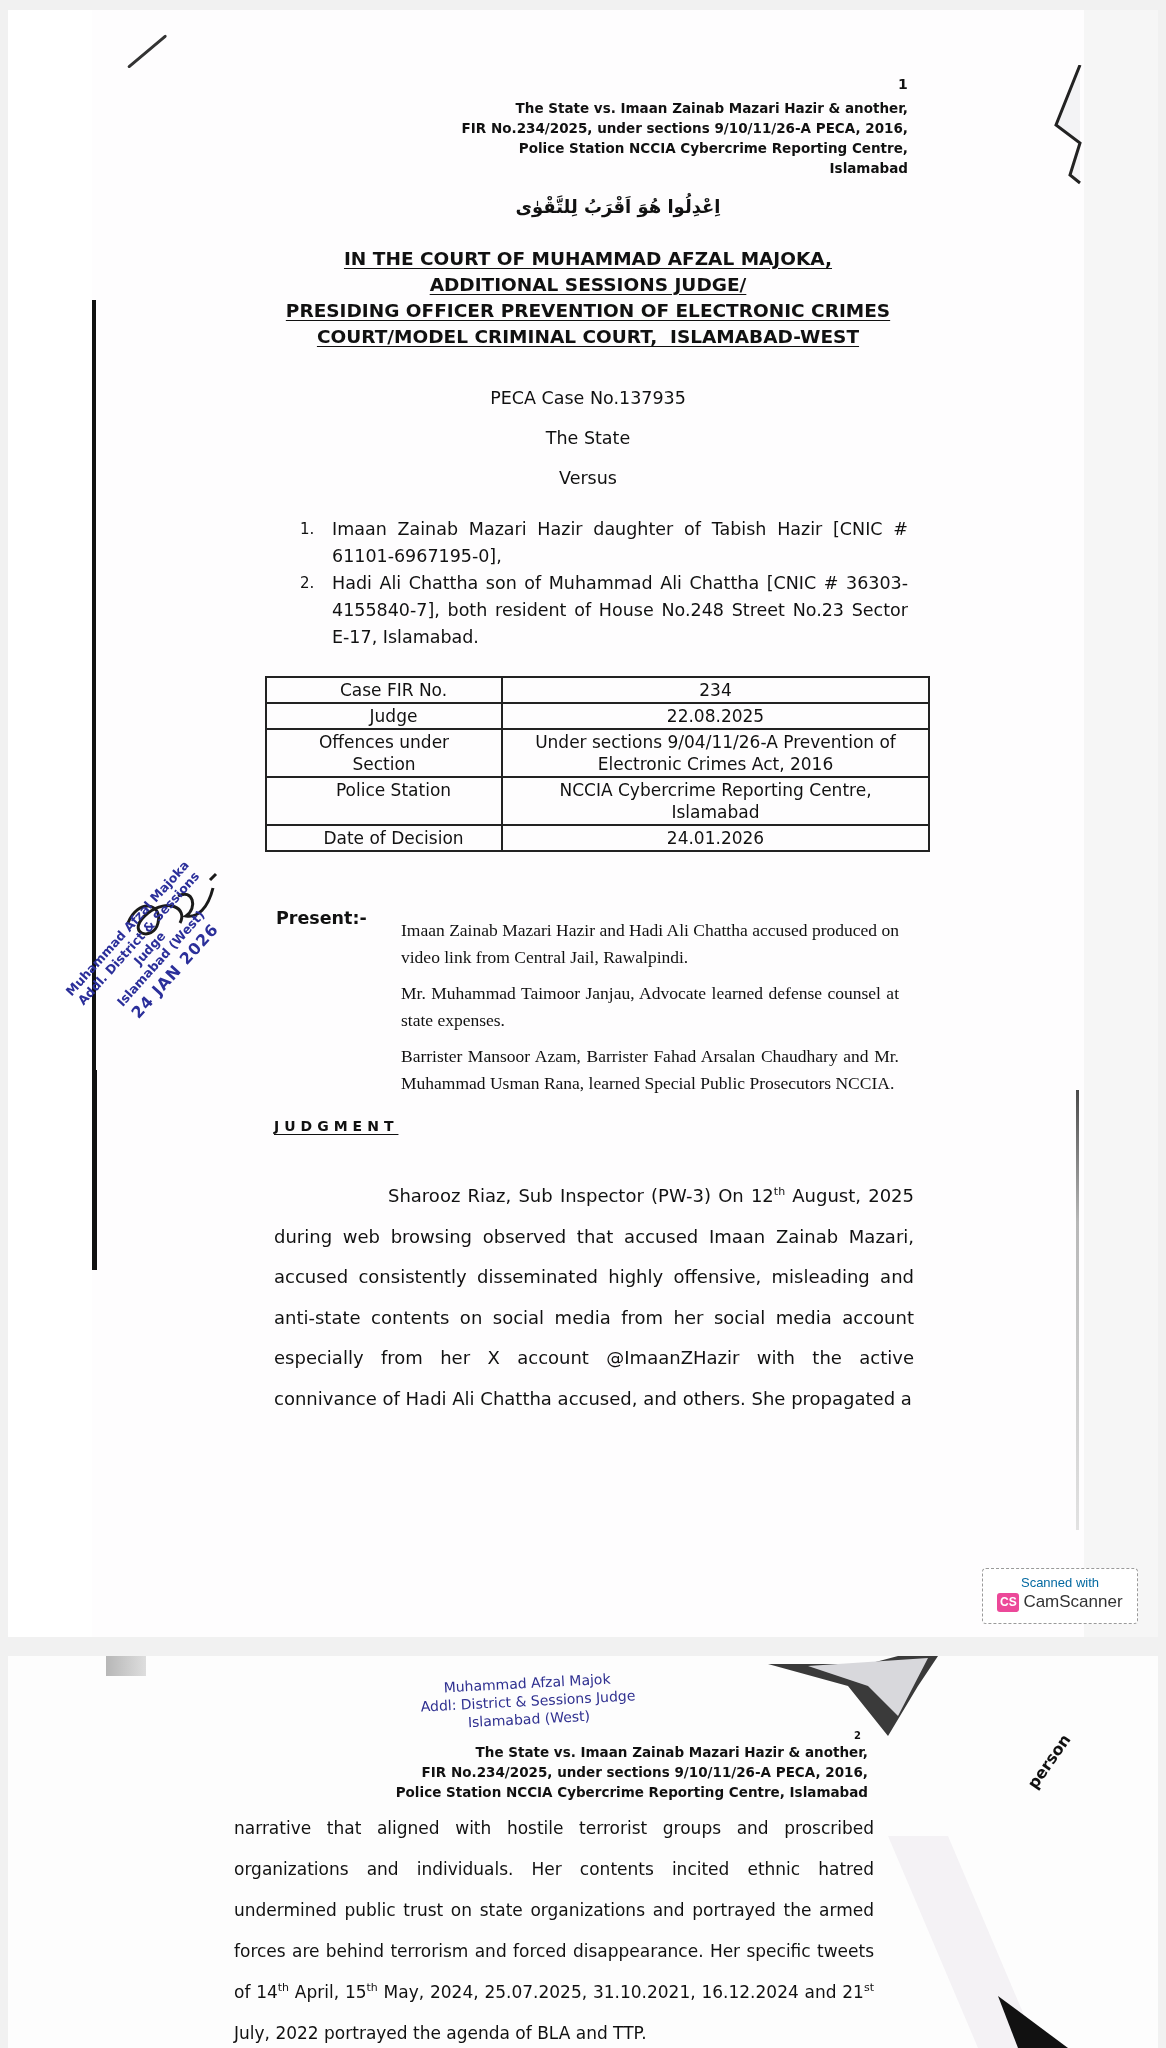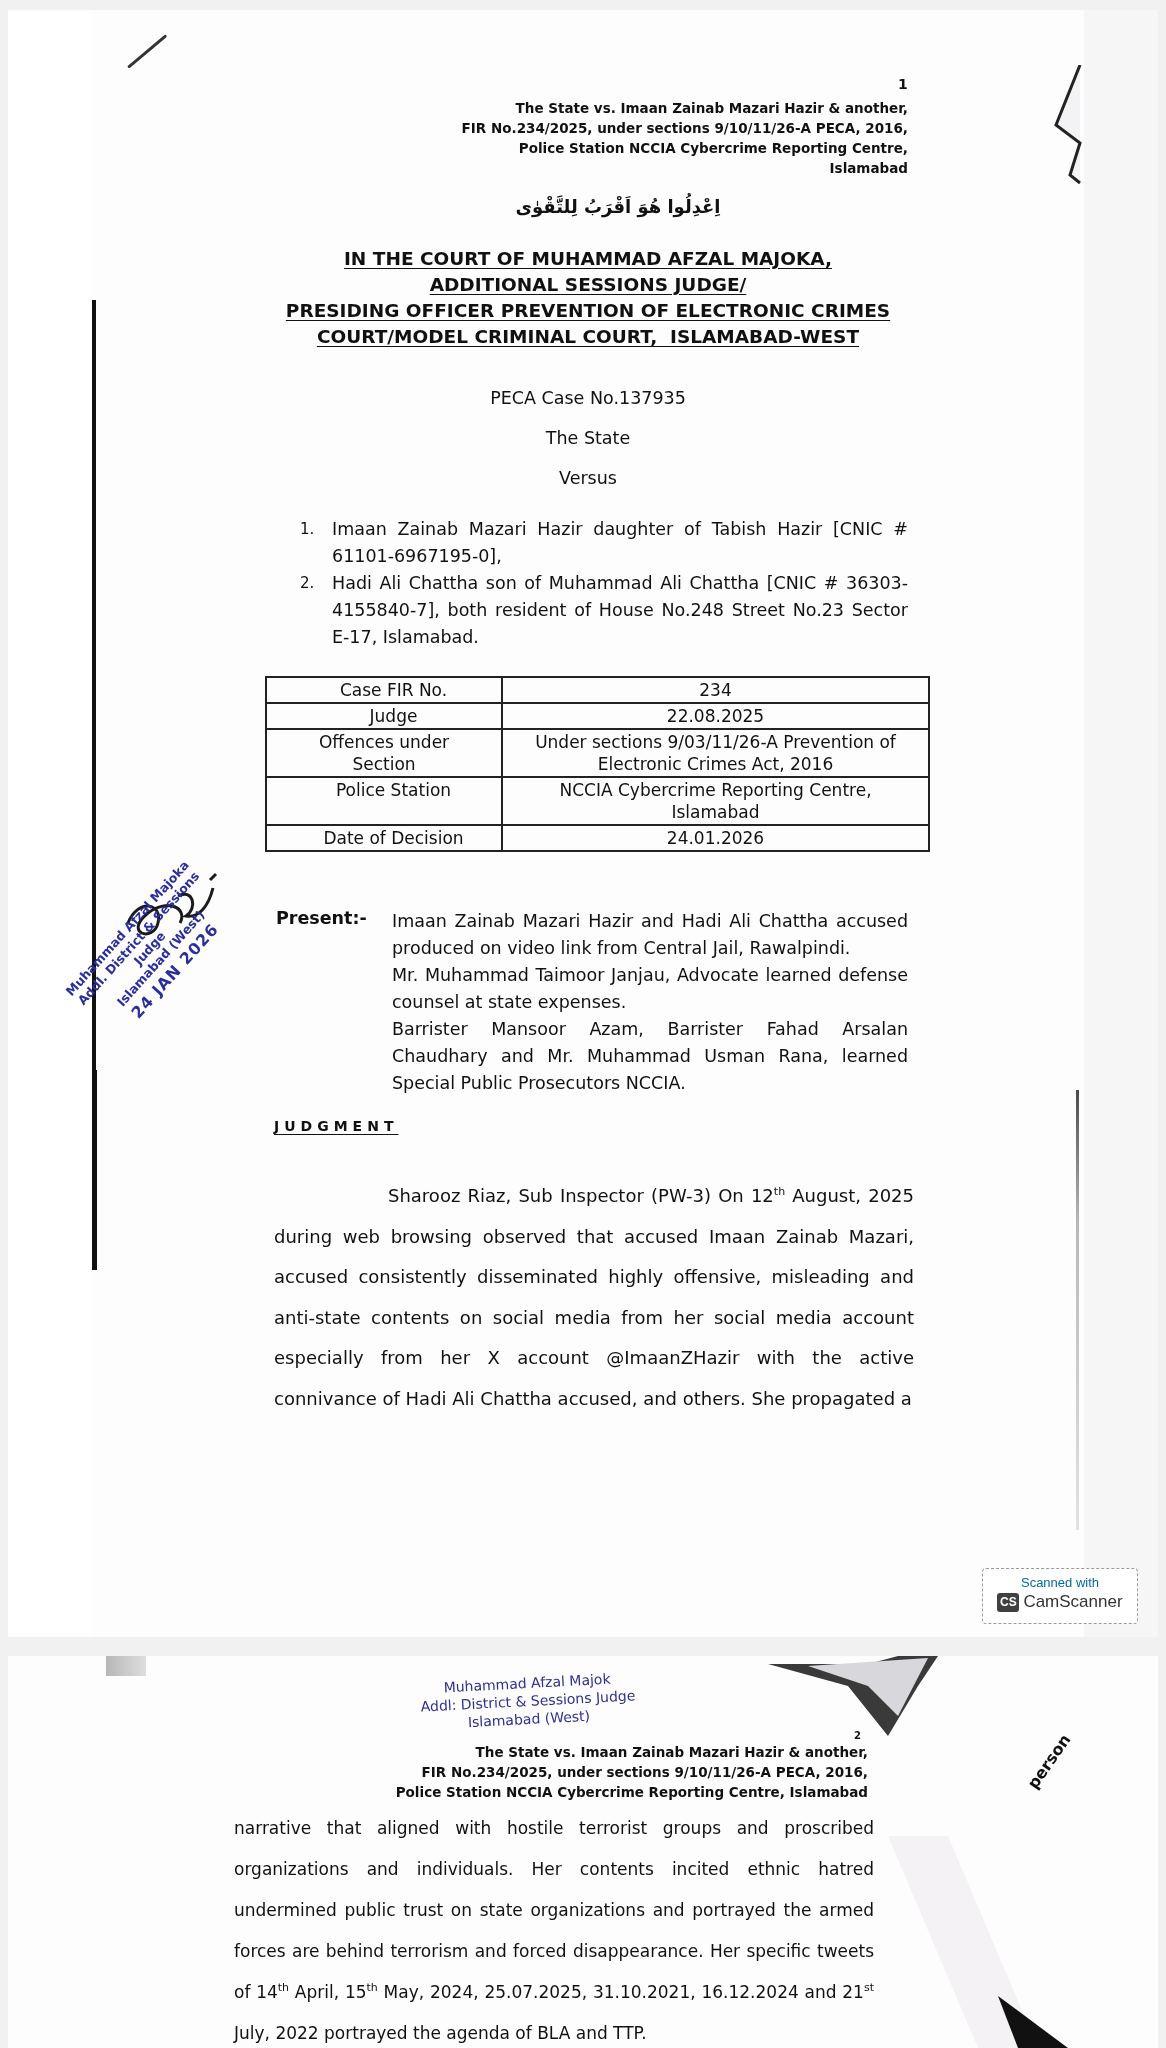--- a/index.html
+++ b/index.html
@@ -35,35 +35,35 @@
   .accused-list { left: 292px; top: 506px; width: 608px; font-size: 17.5px; line-height: 27px; list-style: none; }
   .accused-list li { position: relative; padding-left: 32px; text-align: justify; }
   .accused-list li .num { position: absolute; left: 0; top: 0; font-size: 15px; }
 
   table.case-table { position: absolute; left: 257px; top: 666px; width: 665px; border-collapse: collapse; font-size: 17px; line-height: 22px; }
   table.case-table td { border: 2px solid #222; text-align: center; padding: 1px 6px; vertical-align: top; }
   table.case-table td.key { width: 236px; padding-left: 25px; }
 
   .present-label { left: 268px; top: 898px; font-size: 17.5px; font-weight: bold; }
   .present-body { left: 384px; top: 898px; width: 516px; font-size: 17.5px; line-height: 27px; text-align: justify; }
-  .present-body p { margin: 0; }
+  .present-body p { margin: 9px; font-family: Liberation Serif, serif; }
 
   .stamp { left: 98px; top: 880px; width: 180px; height: 200px; transform: rotate(-48deg); transform-origin: center; color: #2b2f9a; font-size: 12.5px; line-height: 15px; text-align: center; font-weight: bold; }
   .stamp .date { font-size: 16px; margin-top: 4px; letter-spacing: 1px; }
   .signature { left: 110px; top: 858px; width: 120px; height: 80px; }
 
   .judgment-heading { left: 266px; top: 1108px; font-size: 14px; font-weight: bold; letter-spacing: 5px; text-decoration: underline; text-underline-offset: 3px; }
   .judgment-body { left: 266px; top: 1166px; width: 640px; font-size: 18px; line-height: 40.5px; text-align: justify; }
   .judgment-body .indent { display: inline-block; width: 114px; }
   sup { font-size: 11px; line-height: 0; }
 
   .camscanner { position: absolute; left: 974px; top: 1558px; width: 156px; height: 56px; border: 1.5px dashed #9a9a9a; border-radius: 4px; background: #fff; text-align: center; }
   .cs-top { font-family: "Liberation Sans", sans-serif; font-size: 13px; color: #0369a1; margin-top: 6px; }
   .cs-bottom { display: flex; align-items: center; justify-content: center; gap: 4px; margin-top: 2px; }
-  .cs-logo { width: 22px; height: 19px; background: #404040; color: #fff; font-family: "Liberation Sans", sans-serif; font-weight: bold; font-size: 12px; line-height: 19px; border-radius: 3px; }
+  .cs-logo { width: 22px; height: 19px; background: #ec4899; color: #fff; font-family: "Liberation Sans", sans-serif; font-weight: bold; font-size: 12px; line-height: 19px; border-radius: 3px; }
   .cs-name { font-family: "Liberation Sans", sans-serif; font-size: 17px; color: #333; }
 
   
   .p2-tab { position: absolute; left: 98px; top: 0; width: 40px; height: 20px; background: linear-gradient(90deg, #a5a5a5, #d6d6d6); opacity: .8; }
   .p2-stamp { position: absolute; left: 400px; top: 18px; width: 240px; color: #2f3090; font-size: 14px; line-height: 18px; text-align: center; transform: rotate(-3deg); }
   .p2-ref { position: absolute; left: 330px; top: 86px; width: 530px; text-align: right; font-size: 13.5px; line-height: 20px; font-weight: bold; }
   .p2-num { position: absolute; left: 846px; top: 74px; font-size: 10px; font-weight: bold; }
   .p2-body { position: absolute; left: 226px; top: 152px; width: 640px; font-size: 17px; line-height: 41px; text-align: justify; }
   .p2-curl { position: absolute; left: 760px; top: 0; width: 170px; height: 120px; }
   .p2-curl2 { position: absolute; left: 880px; top: 180px; width: 260px; height: 212px; }
@@ -119,21 +119,21 @@
         <tr>
       <td class="key">Case FIR No.</td>
       <td>234</td>
     </tr>
     <tr>
       <td class="key">Judge</td>
       <td>22.08.2025</td>
     </tr>
     <tr>
       <td class="key" style="padding:1px 40px">Offences under Section</td>
-      <td style="padding:1px 20px">Under sections 9/03/11/26-A Prevention of Electronic Crimes Act, 2016</td>
+      <td style="padding:1px 20px">Under sections 9/04/11/26-A Prevention of Electronic Crimes Act, 2016</td>
     </tr>
     <tr>
       <td class="key">Police Station</td>
       <td style="padding:1px 32px">NCCIA Cybercrime Reporting Centre, Islamabad</td>
     </tr>
     <tr>
       <td class="key">Date of Decision</td>
       <td>24.01.2026</td>
     </tr>
   </tbody>

